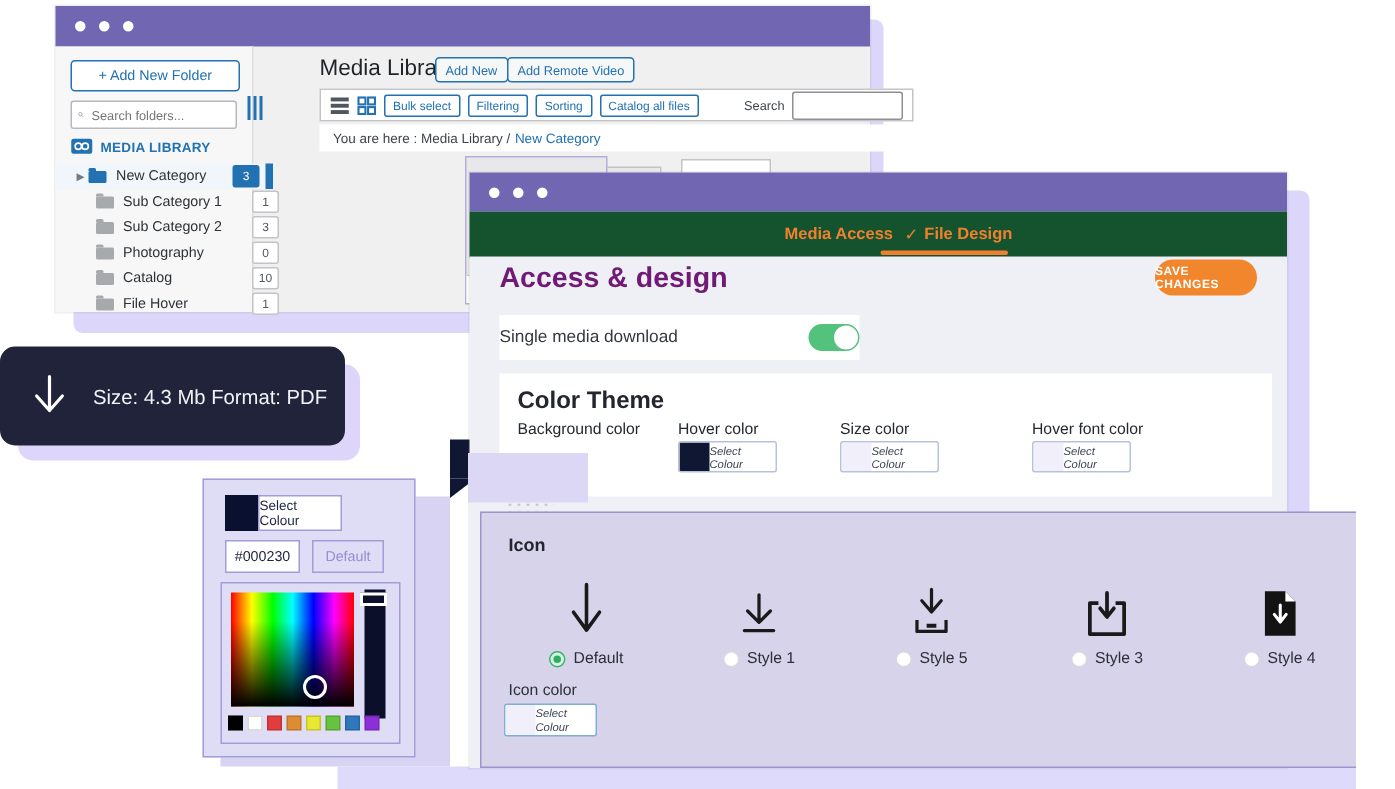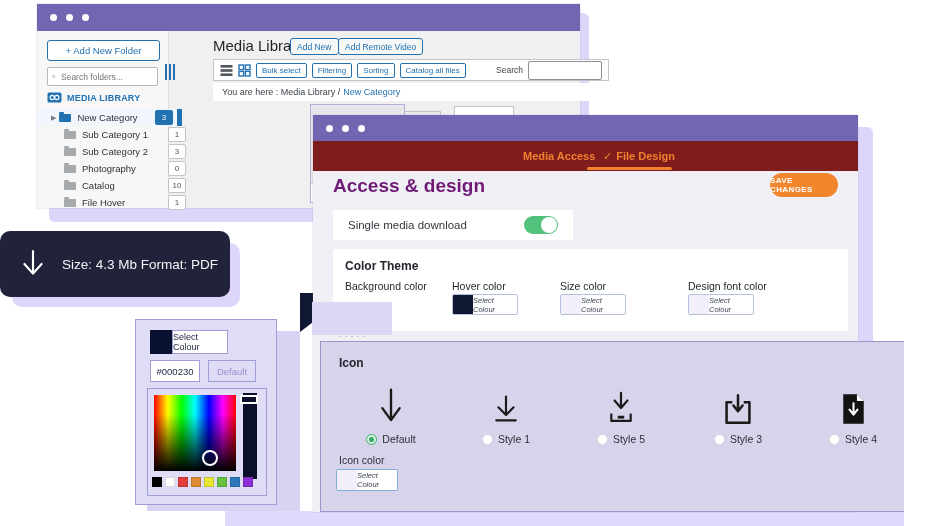--- a/index.html
+++ b/index.html
@@ -54,33 +54,33 @@
         font-size:8.5px;color:#1d2327;display:flex;align-items:center;justify-content:center;}
   .thumb1{left:141px;top:73px;width:93px;height:97px;background:#e8e8ea;border:1px solid #b5addc;z-index:2;}
   .thumb1 .doc-ic{position:absolute;left:26px;top:12px;width:42px;height:52px;background:#8a8d91;}
   .thumb1 .doc-ic::after{content:"";position:absolute;right:0;top:0;border-style:solid;border-width:0 14px 14px 0;border-color:#e8e8ea #e8e8ea #c8cbcf #c8cbcf;}
   .thumb1 .lbl{position:absolute;left:0;bottom:0;width:93px;height:18px;background:#fff;border-top:1px solid #c9c3e4;
         font-size:10.5px;color:#1d2327;display:flex;align-items:center;justify-content:center;}
   .thumb3{left:285px;top:75px;width:58px;height:12px;background:#fff;border:1px solid #c3c4c7;z-index:1;}
   
   #win2{left:313px;top:115px;width:545px;height:397px;background:#eef0f6;z-index:7;box-shadow:0 0 0 1px rgba(120,120,140,.10);}
   #win2 .win-header{height:26px;}
-  .tabbar{position:absolute;left:0;top:26px;width:545px;height:30px;background:#7f1d1d;border-bottom:1px solid #ececf2;}
+  .tabbar{position:absolute;left:0;top:26px;width:545px;height:30px;background:#14532d;border-bottom:1px solid #ececf2;}
   .tab{position:absolute;top:0;height:30px;display:flex;align-items:center;gap:4px;color:#f08030;font-size:11px;font-weight:bold;}
   .tab-underline{position:absolute;left:274px;top:52px;width:85px;height:3px;background:#f08030;border-radius:2px;}
   .h1{left:20px;top:60px;font-size:19px;font-weight:bold;color:#701a75;}
   .save-btn{left:457px;top:58px;width:68px;height:24px;background:#f2862d;border-radius:12px;color:#fff;
         font-size:8px;font-weight:bold;letter-spacing:.4px;display:flex;align-items:center;justify-content:center;}
   .card{background:#fff;}
   #card-single{left:20px;top:95px;width:240px;height:30px;display:flex;align-items:center;justify-content:space-between;
-        padding:0 15px;box-sizing:border-box;font-size:11.5px;color:#34383f;}
+        padding:0 0;box-sizing:border-box;font-size:11.5px;color:#34383f;}
   .toggle{width:34px;height:18px;border-radius:9px;background:#52c27c;position:relative;}
   .toggle::after{content:"";position:absolute;right:1px;top:1px;width:16px;height:16px;border-radius:50%;background:#fff;}
   #card-theme{left:20px;top:134px;width:515px;height:82px;}
-  .ct-title{position:absolute;left:12px;top:10px;font-size:12px;font-weight:bold;color:#23262e;}
+  .ct-title{position:absolute;left:12px;top:10px;font-size:16px;font-weight:bold;color:#23262e;}
   .ct-label{position:absolute;top:31px;font-size:10.5px;color:#23292e;}
   .sel-btn{position:absolute;top:45px;width:66px;height:21px;background:#fff;border:1px solid #b5c2dd;border-radius:2px;
         display:flex;align-items:stretch;box-sizing:border-box;overflow:hidden;}
   .sel-btn .sw{width:20px;flex:none;}
   .sel-btn .tx{flex:1;display:flex;align-items:center;justify-content:center;font-size:7.5px;color:#3c4654;}
   .dots-decor{left:24px;top:214px;width:32px;height:16px;
         background-image:radial-gradient(#c3c8d4 1px,transparent 1.2px);background-size:6px 5px;}
   
   #callout-shadow{left:312px;top:302px;width:80px;height:33px;background:#dcd7f5;z-index:9;}
   #callout{z-index:10;}
@@ -279,21 +279,21 @@
       <span>Single media download</span>
       <span class="toggle"></span>
     </div>
 
     <div class="abs card" id="card-theme">
       <span class="ct-title">Color Theme</span>
 
       <span class="ct-label" style="left:12px;">Background color</span>
       <span class="ct-label" style="left:119px;">Hover color</span>
       <span class="ct-label" style="left:227px;">Size color</span>
-      <span class="ct-label" style="left:355px;">Design font color</span>
+      <span class="ct-label" style="left:355px;">Hover font color</span>
 
       <span class="sel-btn" style="left:119px;">
         <i class="sw" style="background: rgb(16, 23, 51);"></i>
         <i class="tx">Select Colour</i>
       </span>
       <span class="sel-btn" style="left:227px;">
         <i class="sw" style="background: rgb(241, 240, 250);"></i>
         <i class="tx">Select Colour</i>
       </span>
       <span class="sel-btn" style="left:355px;">

